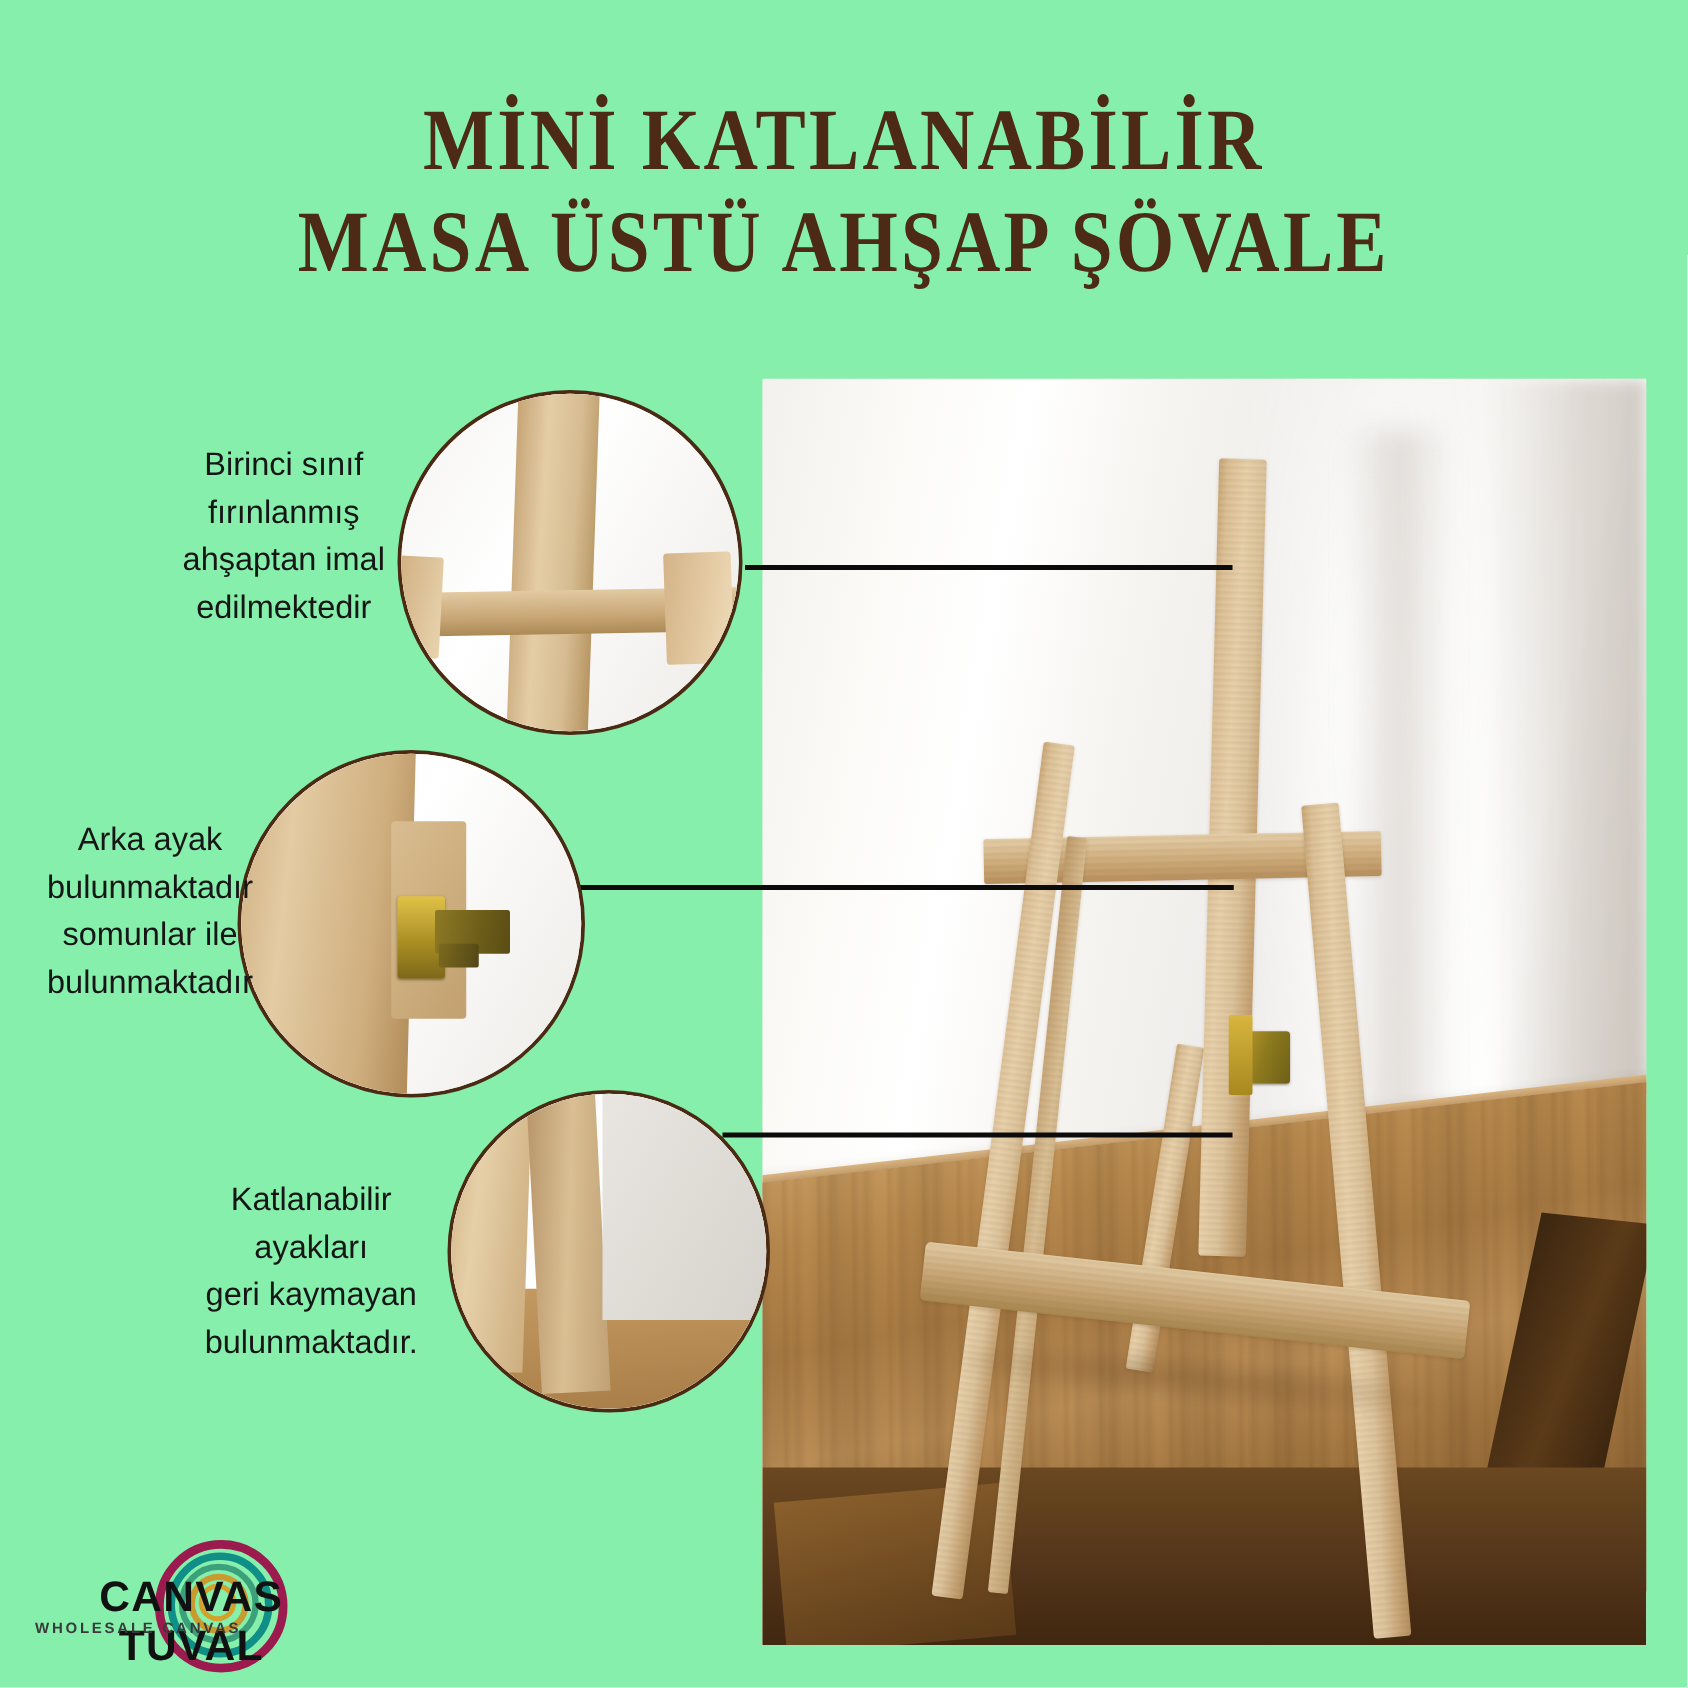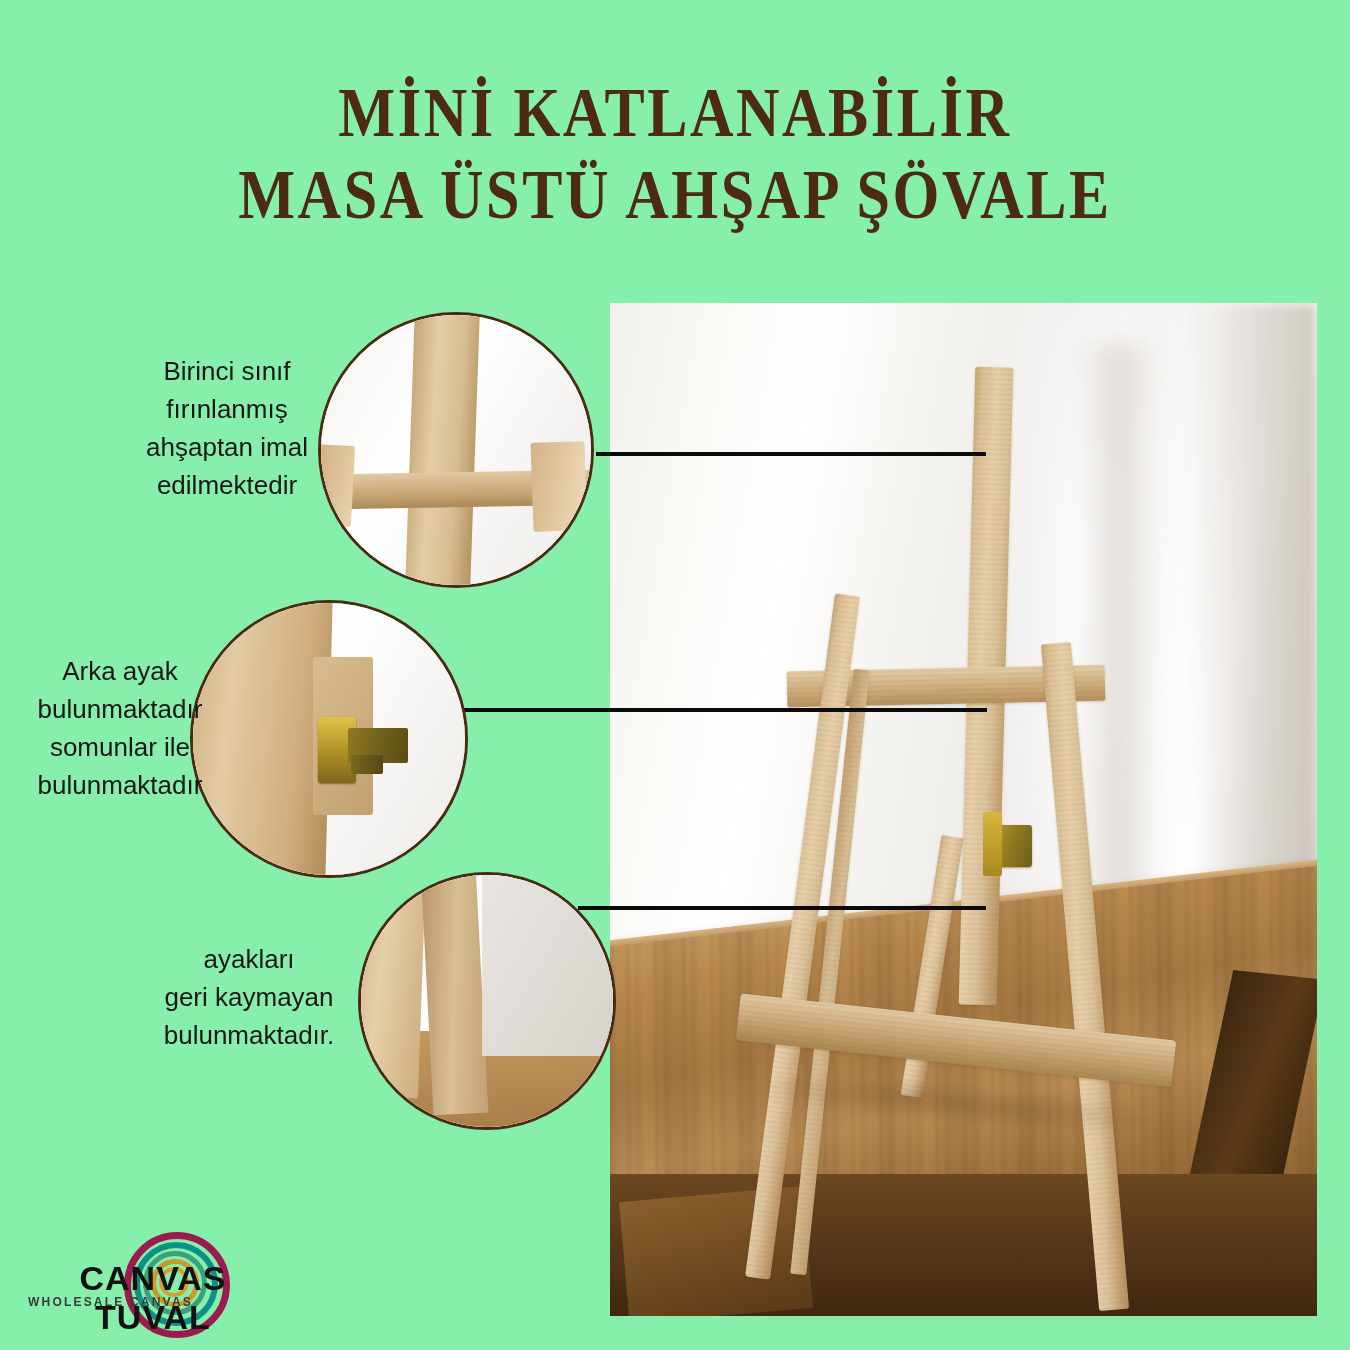--- a/index.html
+++ b/index.html
@@ -360,20 +360,21 @@
   </div>
 
   <div class="feature-text" style="left:20px; top:652px; width:200px;">
     <div>Arka ayak</div>
     <div>bulunmaktadır</div>
     <div>somunlar ile</div>
     <div>bulunmaktadır</div>
   </div>
 
   <div class="feature-text" style="left:140px; top:940px; width:218px;">
+    <div>Katlanabilir</div>
     <div>ayakları</div>
     <div>geri kaymayan</div>
     <div>bulunmaktadır.</div>
   </div>
 
   <div id="logo">
     <div class="logo-emblem">
       <div class="arc" style="left:0; top:0; width:92px; height:92px;
            border-width:7px; border-color:#9b1b4e; border-radius:50%;"></div>
       <div class="arc" style="left:10px; top:10px; width:72px; height:72px;

